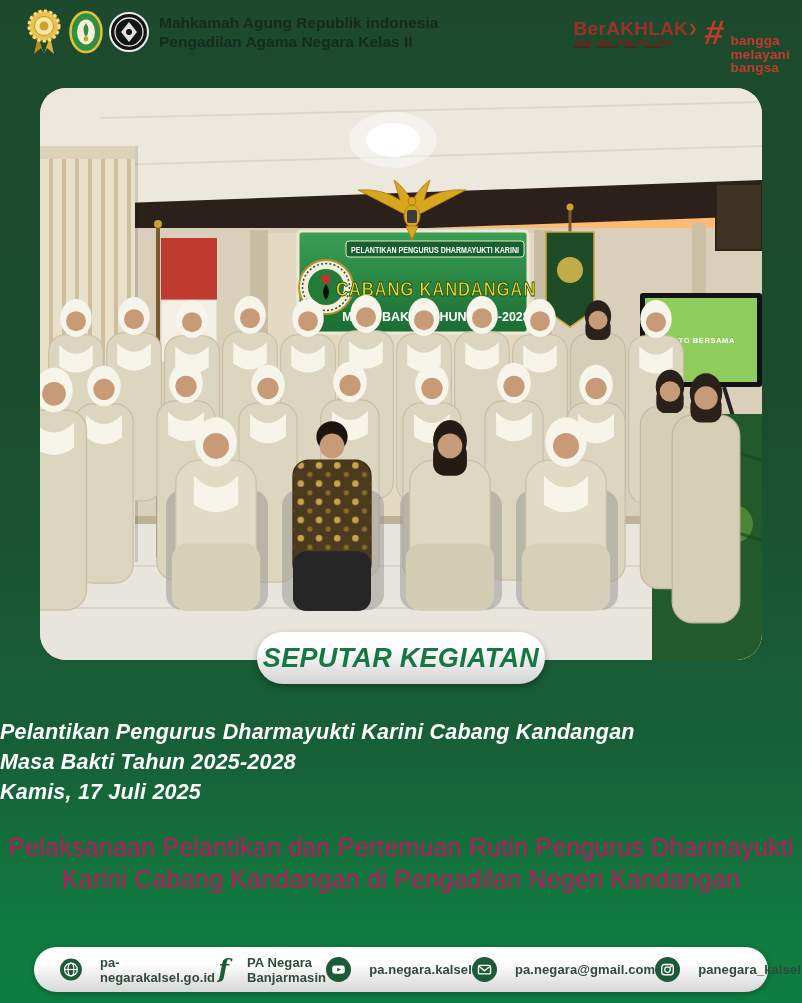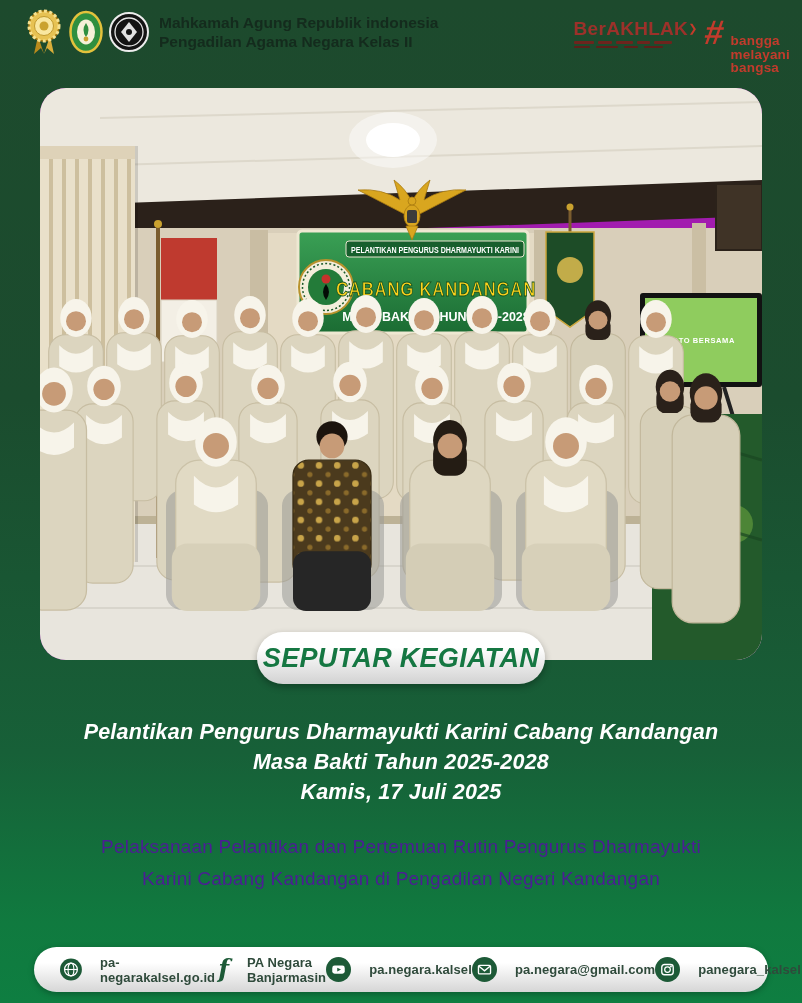--- a/index.html
+++ b/index.html
@@ -16,32 +16,32 @@
   .brandcol{display:flex;flex-direction:column;align-items:flex-start;margin-top:6px;}
   .brand{font-size:19px;font-weight:800;color:#9c312a;letter-spacing:.3px;line-height:19px;}
   .brand .arrow{color:#c43b2b;font-size:11px;vertical-align:top;}
   .tagbars{display:flex;gap:4px;margin-top:3px;}
   .tagbars i{display:block;height:2.5px;background:#6d241d;border-radius:1px;}
   .tagbars2{display:flex;gap:6px;margin-top:2.5px;}
   .tagbars2 i{display:block;height:2px;background:#5d1f19;border-radius:1px;}
   .hash{font-size:34px;font-weight:900;color:#c23b2c;transform:skewX(-8deg);line-height:34px;margin-top:2px;}
   .words{display:flex;flex-direction:column;color:#c23b2c;font-weight:800;font-size:13.5px;line-height:13.5px;margin-top:21px;letter-spacing:.2px;}
   
-  .photo-card{position:absolute;left:40px;top:88px;width:722px;height:572px;border-radius:26px;overflow:hidden;background:#a21caf;z-index:1;}
+  .photo-card{position:absolute;left:40px;top:88px;width:722px;height:572px;border-radius:26px;overflow:hidden;background:#fdba74;z-index:1;}
   
   .badge{position:absolute;top:632px;left:50%;transform:translateX(-50%);
     width:288px;height:52px;border-radius:30px;z-index:3;
     background:linear-gradient(180deg,#ffffff 30%,#d2d2d2 100%);
     box-shadow:0 3px 7px rgba(0,0,0,.3);display:flex;align-items:center;justify-content:center;}
   .badge span{font-size:27px;font-weight:800;font-style:italic;color:#157742;letter-spacing:.3px;}
   
-  .title{position:absolute;top:717px;left:0;right:0;text-align:center;color:#ffffff;
+  .title{position:absolute;top:717px;left:0;right:0;color:#ffffff;
     font-size:21.5px;font-weight:700;font-style:italic;line-height:30px;letter-spacing:.2px;}
-  .desc{position:absolute;top:831px;left:0;right:0;text-align:center;color:#4c1d95;
-    font-size:19px;font-weight:500;line-height:32px;letter-spacing:.2px;}
+  .desc{position:absolute;top:831px;left:0;right:0;text-align:center;color:#be185d;
+    font-size:25px;font-weight:500;line-height:32px;letter-spacing:.2px;}
   
   .footer{position:absolute;left:34px;right:34px;top:947px;height:45px;border-radius:24px;z-index:2;
     background:linear-gradient(180deg,#ffffff 35%,#d6d6d6 100%);
     box-shadow:0 2px 6px rgba(0,0,0,.28);
     display:flex;align-items:center;justify-content:space-between;padding:0 26px;}
   .contact{display:flex;align-items:center;gap:18px;}
   .contact .lbl{font-size:13px;font-weight:700;color:#2f4a3b;letter-spacing:.1px;}
   .fb-f{font-size:25px;font-weight:900;color:#1d5a37;line-height:25px;font-family:"DejaVu Serif",serif;font-style:italic;margin-top:-3px;}
 </style>
 </head>

